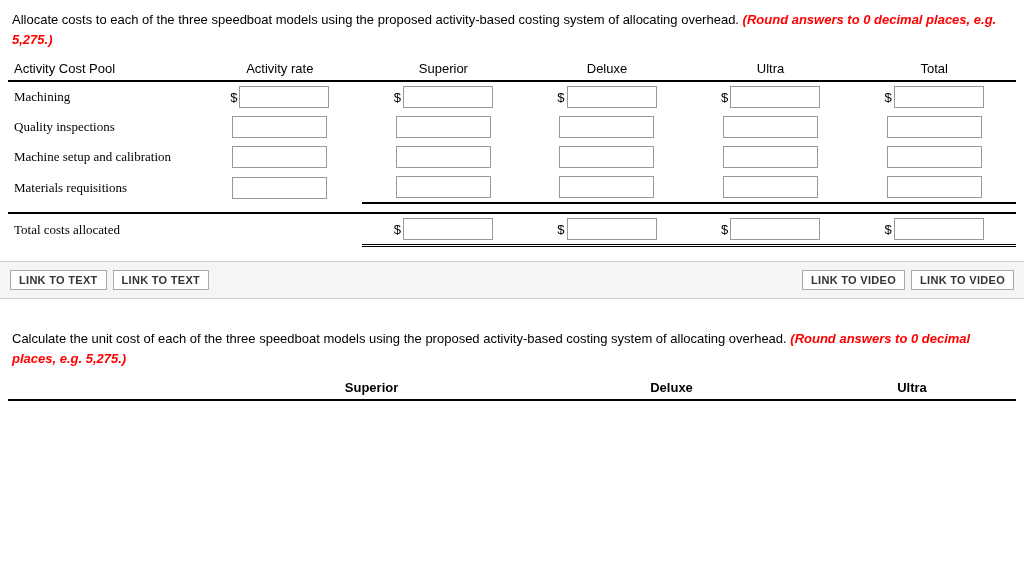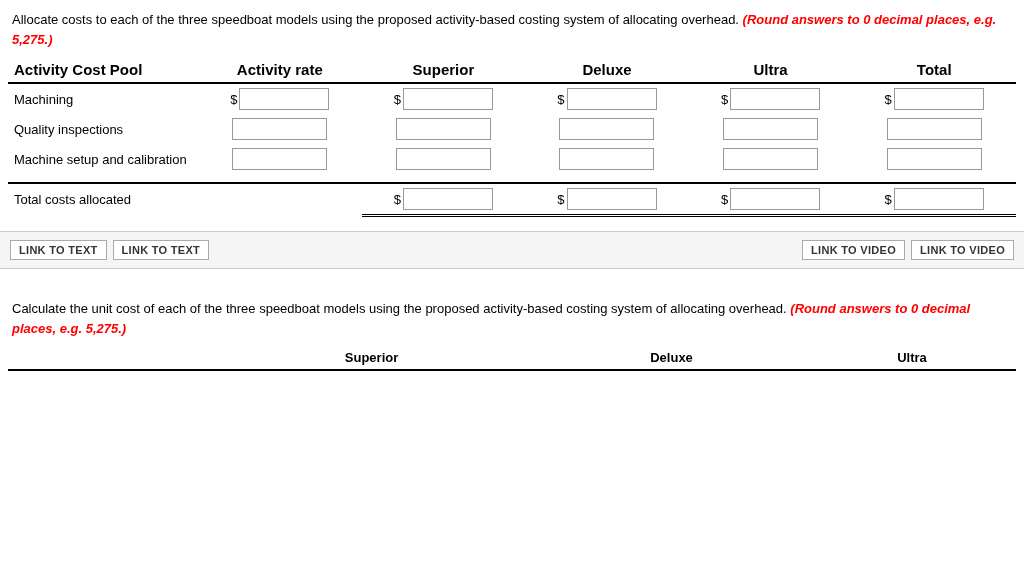--- a/index.html
+++ b/index.html
@@ -23,35 +23,36 @@
     .main-table-section {
       padding: 0 8px;
     }
     table.cost-table {
       width: 100%;
       border-collapse: collapse;
       font-size: 13px;
     }
     table.cost-table th {
       text-align: center;
-      font-weight: bold;
+      font-weight: normal;
       border-bottom: 2px solid #000;
       padding: 4px 6px;
-      font-size: 15px;
+      font-size: 13px;
     }
     table.cost-table th.left-header {
       text-align: left;
     }
     table.cost-table td {
       padding: 4px 6px;
       vertical-align: middle;
     }
     .label-col {
       width: 190px;
       font-size: 13px;
+      font-family: Liberation Serif, serif;
     }
     .input-cell {
       text-align: center;
     }
     .input-wrapper {
       display: inline-flex;
       align-items: center;
       gap: 2px;
     }
     .dollar-sign {
@@ -221,20 +222,38 @@
         </td>
         <td class="input-cell">
           <input type="text" class="no-dollar" style="">
         </td>
         <td class="input-cell">
           <input type="text" class="no-dollar" style="">
         </td>
       </tr>
 
 
+      <tr>
+        <td class="label-col">Materials requisitions</td>
+        <td class="input-cell">
+          <input type="text" class="no-dollar" style="">
+        </td>
+        <td class="input-cell" style="border-bottom:2px solid #000;">
+          <input type="text" class="no-dollar" style="">
+        </td>
+        <td class="input-cell" style="border-bottom:2px solid #000;">
+          <input type="text" class="no-dollar" style="">
+        </td>
+        <td class="input-cell" style="border-bottom:2px solid #000;">
+          <input type="text" class="no-dollar" style="">
+        </td>
+        <td class="input-cell" style="border-bottom:2px solid #000;">
+          <input type="text" class="no-dollar" style="">
+        </td>
+      </tr>
 
       <tr>
           <td colspan="6" style="height:4px;"></td>
         </tr>
 
       <tr class="total-row">
         <td class="label-col">Total costs allocated</td>
         <td class="input-cell"></td>
         <td class="input-cell" style="border-bottom:3px double #000;">
           <div class="input-wrapper">

